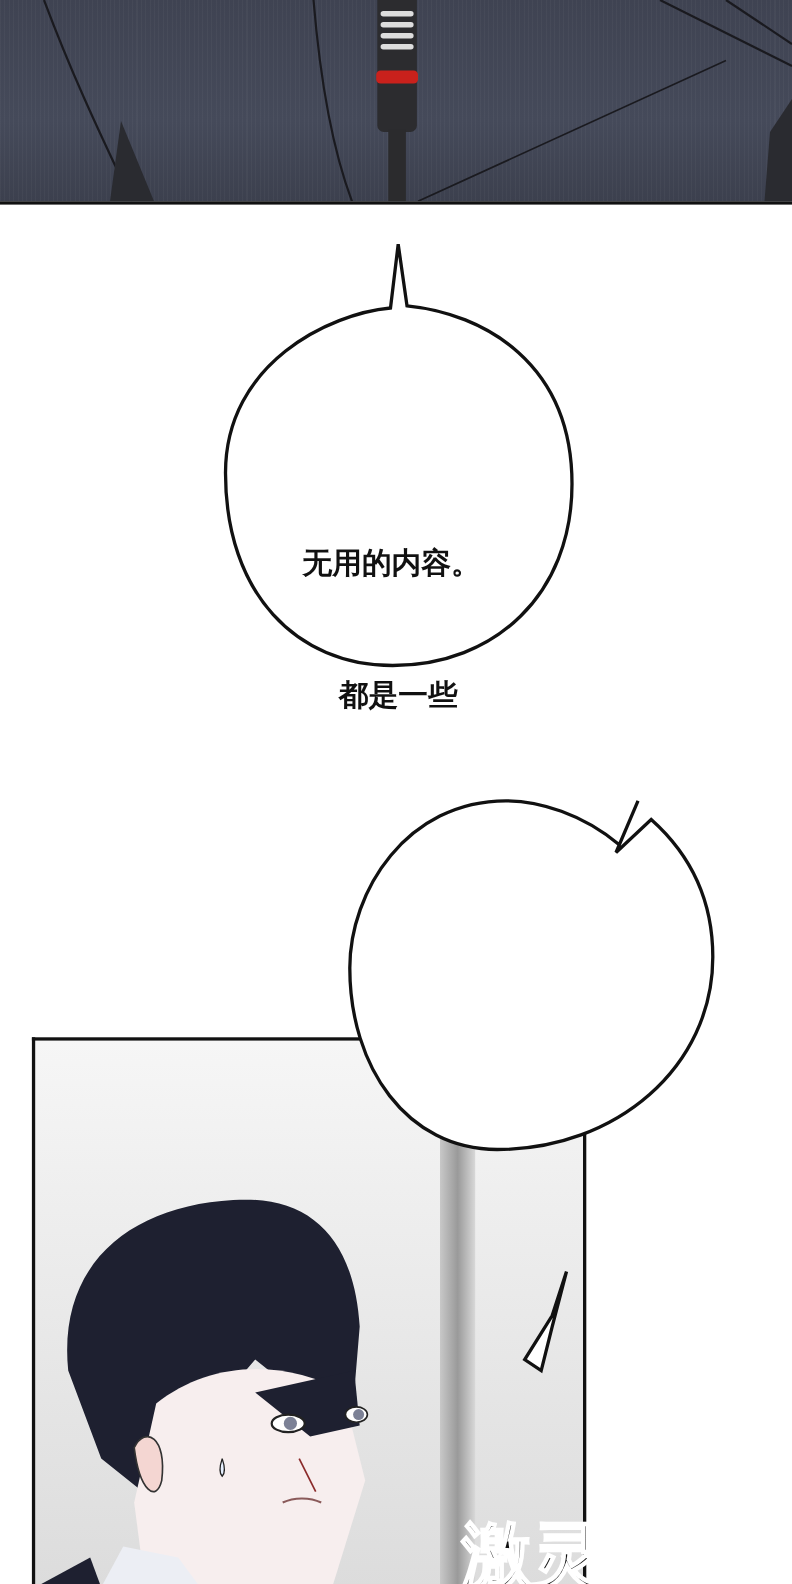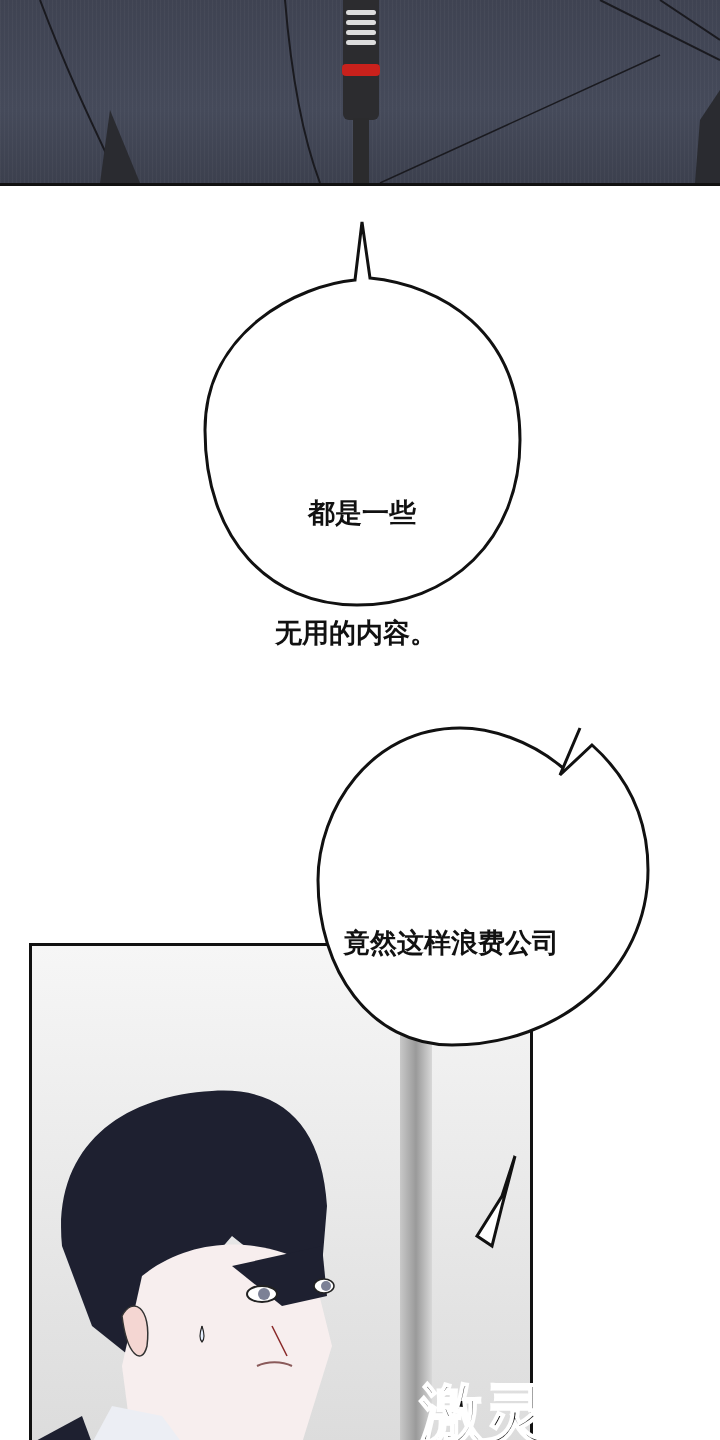--- a/index.html
+++ b/index.html
@@ -62,21 +62,20 @@
     <path d="M483,210 L470,250 L445,290 L460,300 L470,260 Z" fill="#fff" stroke="#111" stroke-width="3"></path>
   </svg>
 </div>
 
 <svg class="bubble-svg" width="720" height="1440">
   <path d="M355,280 C300,285 205,330 205,430 C205,540 270,605 357,605 C450,605 520,540 520,440 C520,330 440,285 370,278 L362,222 Z" fill="#fff" stroke="#111" stroke-width="3"></path>
   <path d="M563,768 C530,740 490,728 460,728 C370,728 318,810 318,880 C318,970 370,1045 452,1045 C560,1045 648,970 648,870 C648,810 620,770 592,745 L560,775 L580,728 Z" fill="#fff" stroke="#111" stroke-width="3"></path>
 </svg>
 
 <div class="bubble-text" style="left:275px;top:413px">
+  <div>无用的内容。</div>
   <div style="padding-left:33px">都是一些</div>
-  <div>无用的内容。</div>
 </div>
 
 <div class="bubble-text" style="left:343px;top:843px">
-  <div>竟然这样浪费公司</div>
 </div>
 
 <div class="sfx" style="left:420px;top:1370px">激灵</div>
 
 </body></html>

